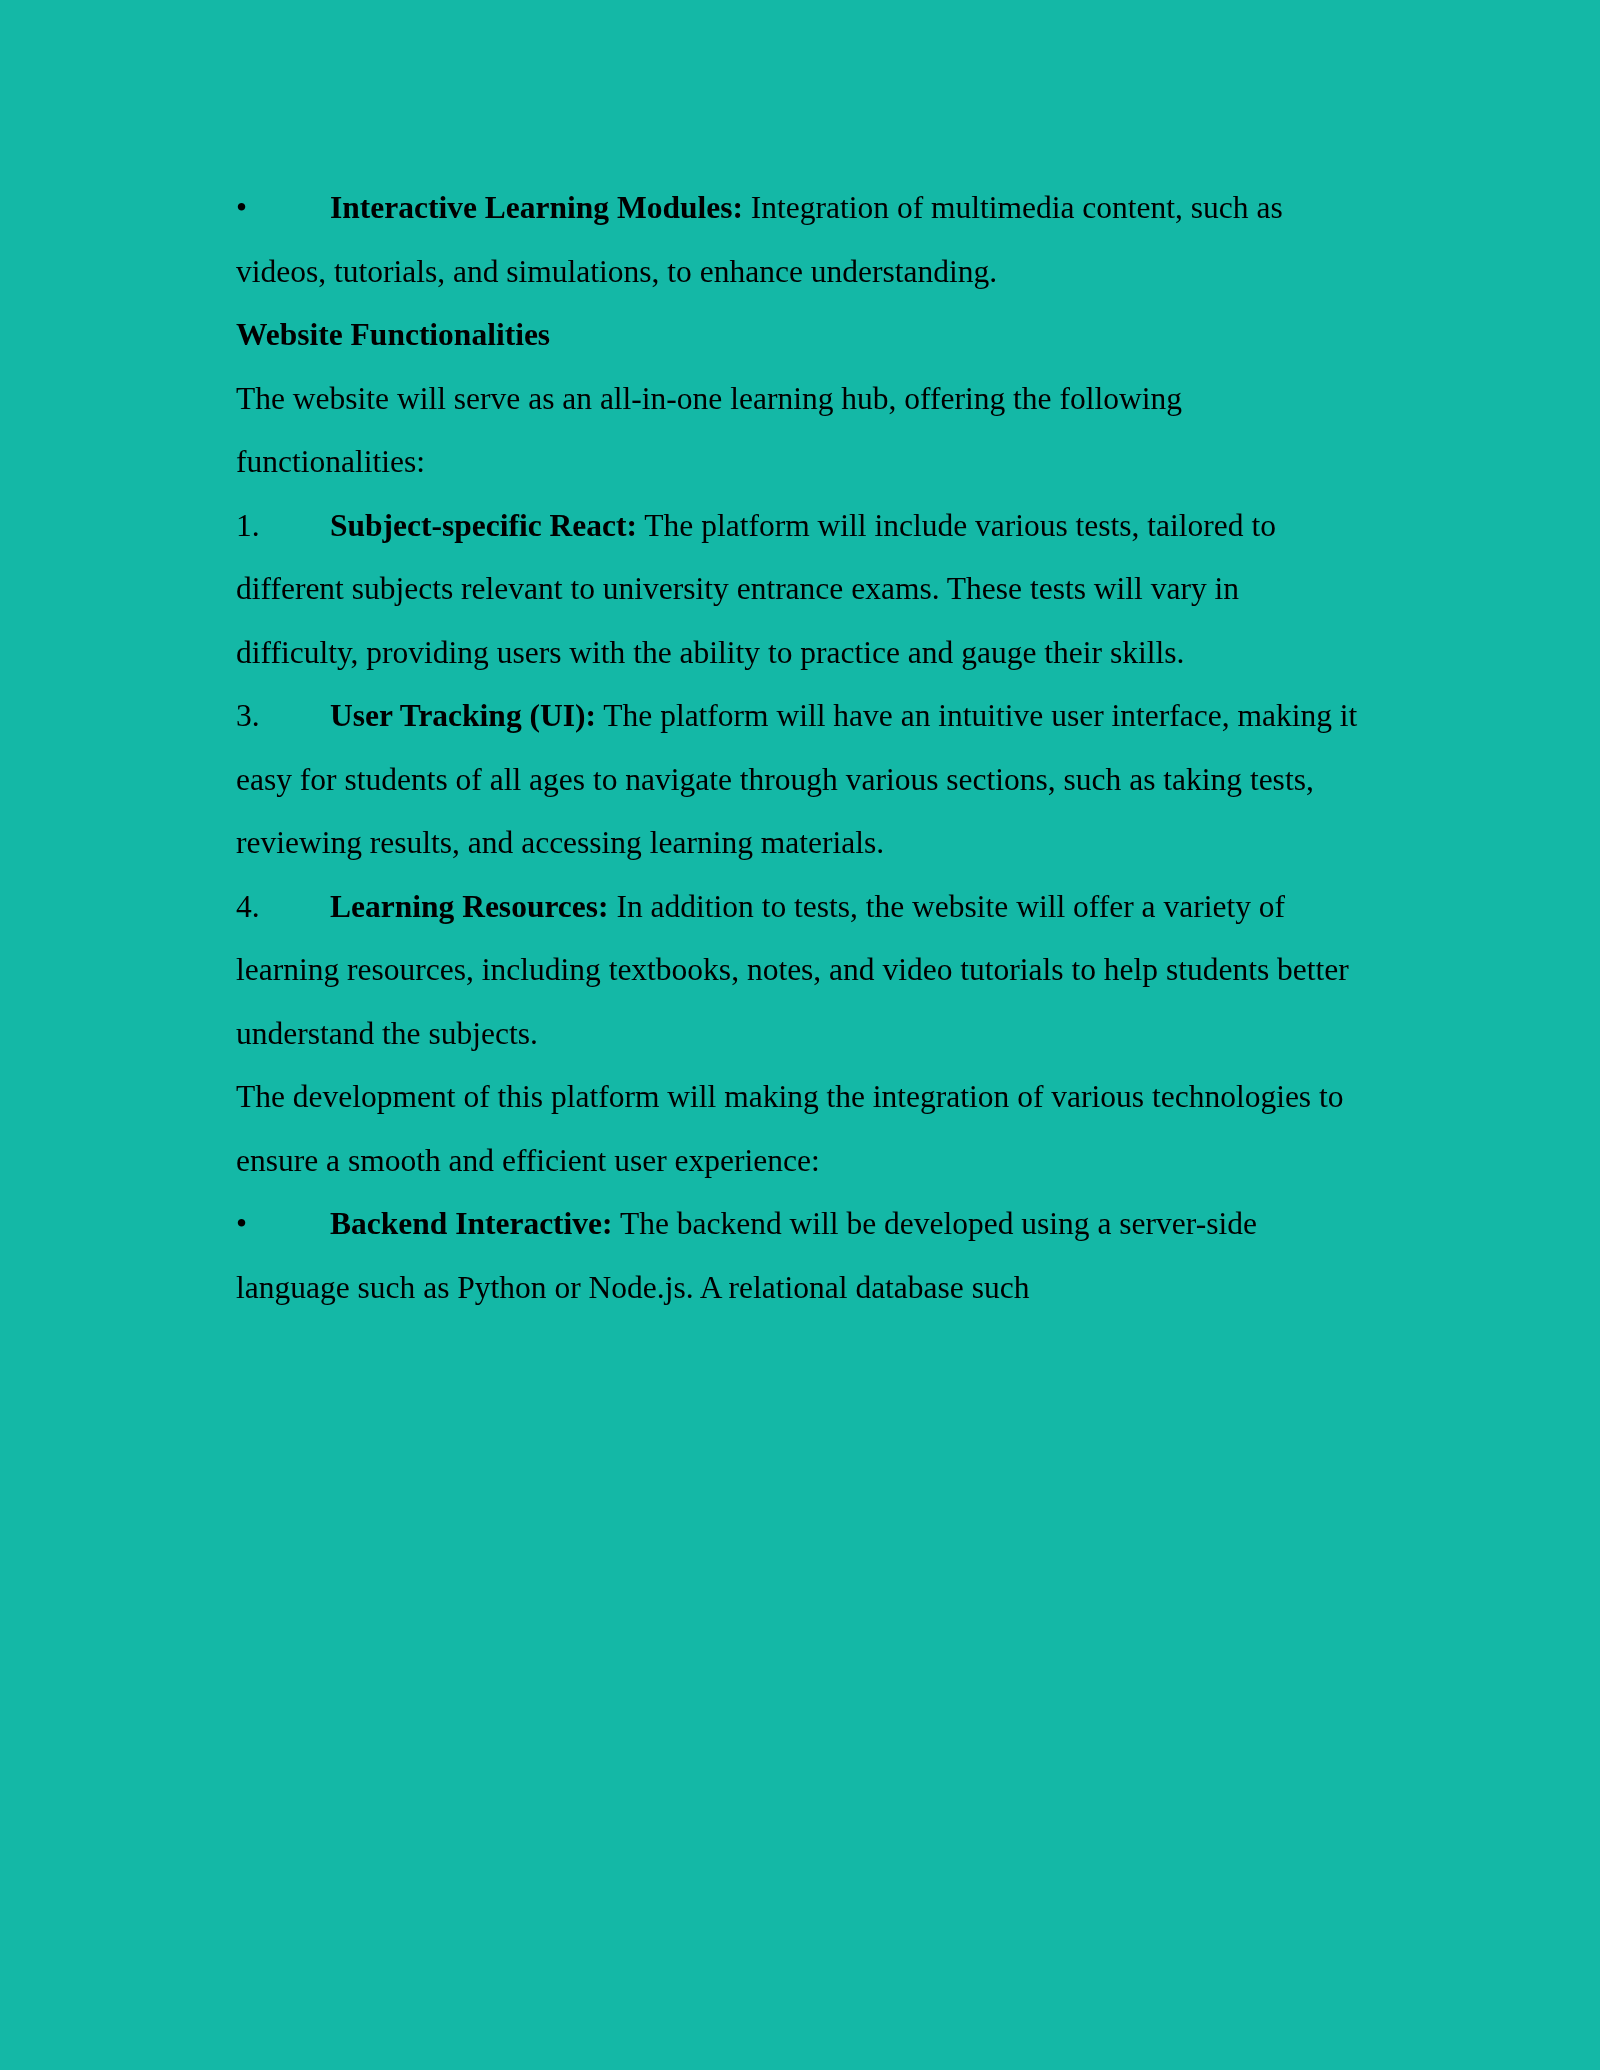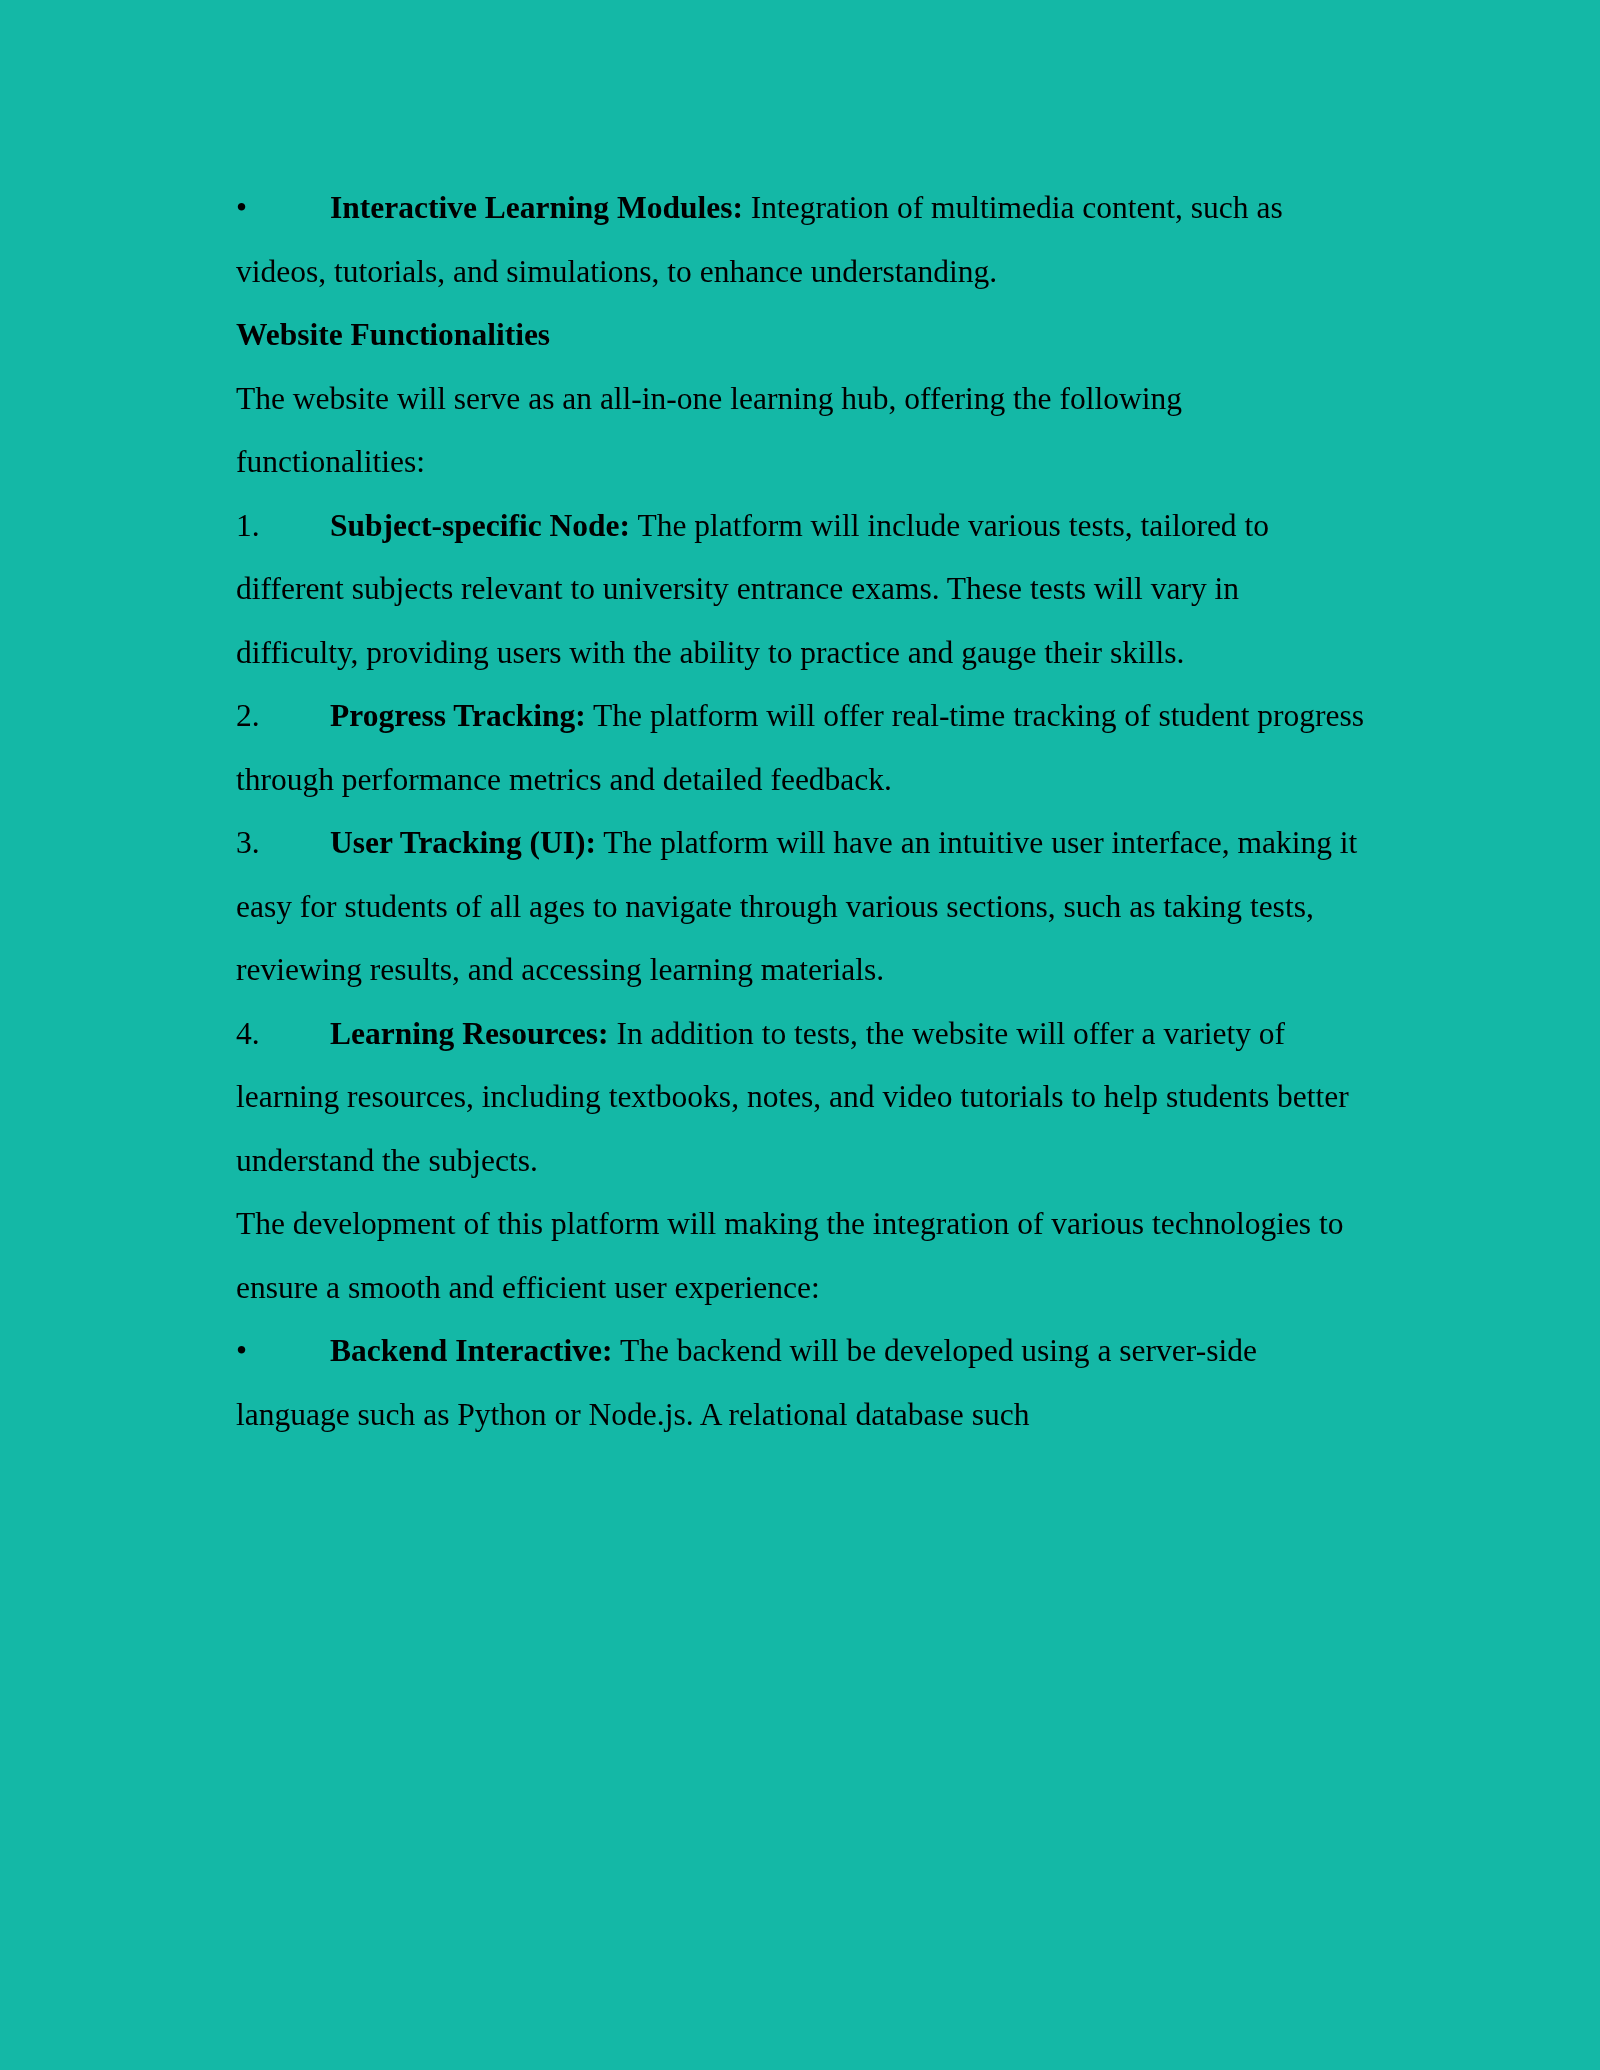--- a/index.html
+++ b/index.html
@@ -46,26 +46,23 @@
 
   <p class="para">
     <b>Website Functionalities</b>
   </p>
 
   <p class="para">
     <span>The website will serve as an all-in-one learning hub, offering the following functionalities:</span>
   </p>
 
   <p class="para">
-    <span class="marker">1.</span><b>Subject-specific Node:</b><span> The platform will include various tests, tailored to different subjects relevant to university entrance exams. These tests will vary in difficulty, providing users with the ability to practice and gauge their skills.</span>
+    <span class="marker">1.</span><b>Subject-specific React:</b><span> The platform will include various tests, tailored to different subjects relevant to university entrance exams. These tests will vary in difficulty, providing users with the ability to practice and gauge their skills.</span>
   </p>
 
-  <p class="para">
-    <span class="marker">2.</span><b>Progress Tracking:</b><span> The platform will offer real-time tracking of student progress through performance metrics and detailed feedback.</span>
-  </p>
 
   <p class="para">
     <span class="marker">3.</span><b>User Tracking (UI):</b><span> The platform will have an intuitive user interface, making it easy for students of all ages to navigate through various sections, such as taking tests, reviewing results, and accessing learning materials.</span>
   </p>
 
   <p class="para">
     <span class="marker">4.</span><b>Learning Resources:</b><span> In addition to tests, the website will offer a variety of learning resources, including textbooks, notes, and video tutorials to help students better understand the subjects.</span>
   </p>
 
 

